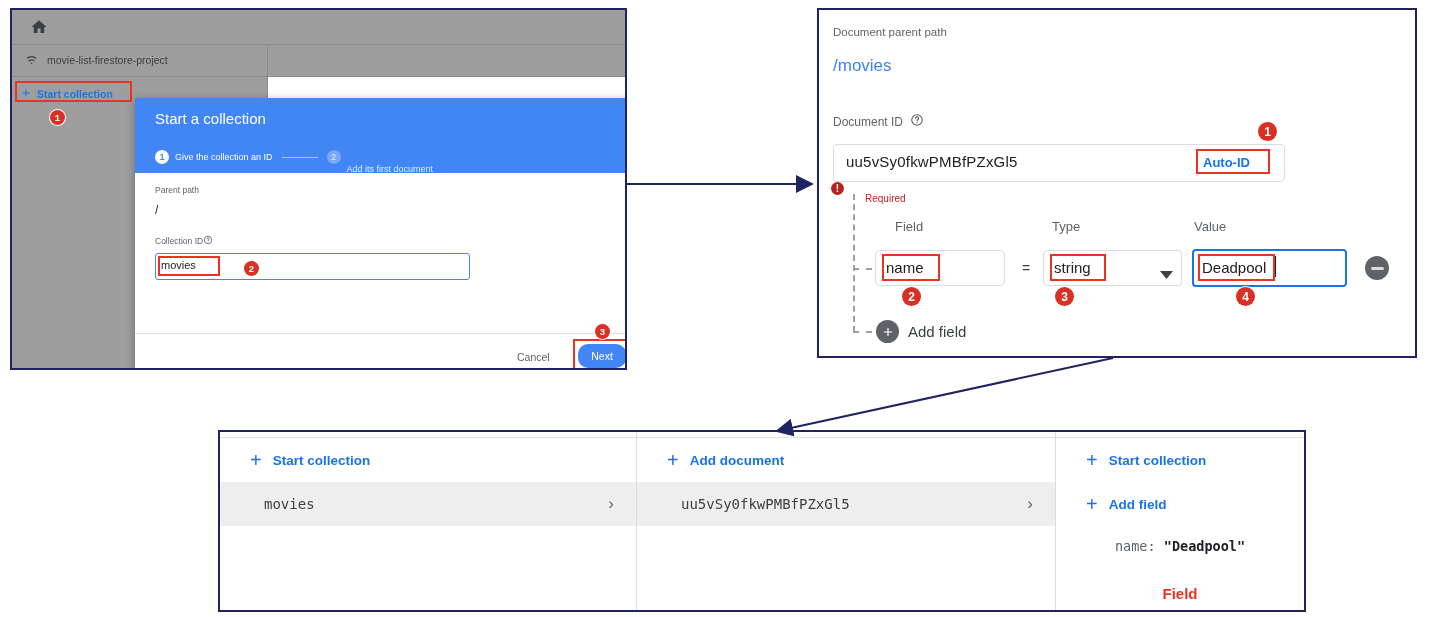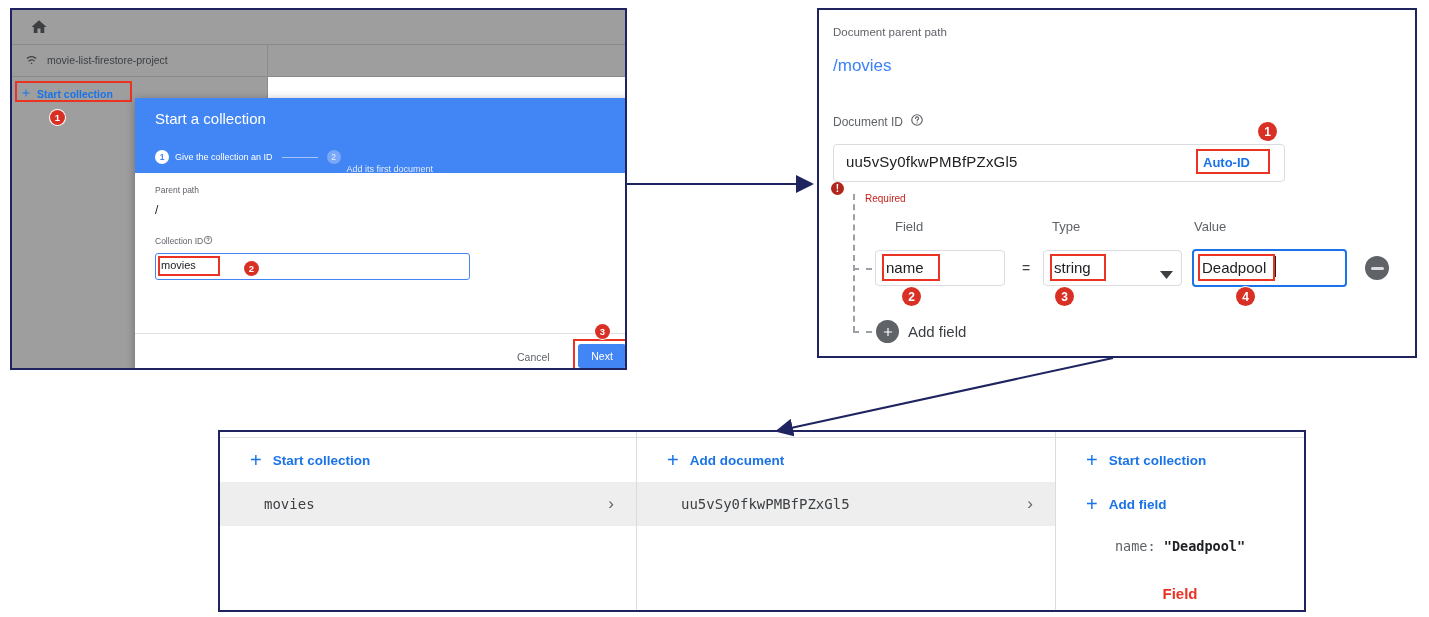--- a/index.html
+++ b/index.html
@@ -36,21 +36,21 @@
   #lbl-parent{left:20px;top:87px;font-size:8.5px;color:#5f6368;}
   #val-parent{left:20px;top:105px;font-size:12px;color:#202124;}
   #lbl-colid{left:20px;top:137px;font-size:8.5px;color:#5f6368;display:flex;align-items:center;}
   #inp-colid{left:20px;top:155px;width:315px;height:27px;border:1.5px solid #4285f4;border-radius:3px;background:#fff;}
   #inp-colid-txt{left:26px;top:161px;font-size:11px;color:#202124;}
   #colid-redbox{left:23px;top:158px;width:62px;height:20px;}
   #badge2-a{left:108px;top:162px;}
   #dlg-divider{left:0;top:235px;width:502px;height:1px;background:#e0e0e0;}
   #dlg-foot{left:0;top:236px;width:502px;height:46px;background:#fff;}
   #btn-cancel{left:382px;top:253px;font-size:10.5px;color:#5f6368;}
-  #btn-next{left:443px;top:246px;width:48px;height:24px;background:#4285f4;border-radius:3px;display:flex;align-items:center;justify-content:center;color:#fff;font-size:10.5px;}
+  #btn-next{left:443px;top:246px;width:48px;height:24px;background:#4285f4;border-radius:10px;display:flex;align-items:center;justify-content:center;color:#fff;font-size:10.5px;}
   #next-redbox{left:438px;top:241px;width:58px;height:34px;}
 
   
   #panel2{left:817px;top:8px;width:600px;height:350px;border:2.5px solid #1f2460;background:#ffffff;}
   #lbl-docparent{left:833px;top:26px;font-size:11.5px;color:#5f6368;text-align:center;}
   #val-docparent{left:833px;top:56px;font-size:17px;color:#3b82f6;}
   #lbl-docid{left:833px;top:113px;font-size:12px;color:#5f6368;display:flex;align-items:center;gap:7px;}
   #inp-docid{left:833px;top:144px;width:452px;height:38px;border:1px solid #dadce0;border-radius:4px;background:#fff;}
   #inp-docid-txt{left:846px;top:153px;font-size:15px;color:#202124;letter-spacing:.2px;}
   #autoid-txt{left:1203px;top:155px;font-size:13px;color:#1a73e8;font-weight:bold;}

